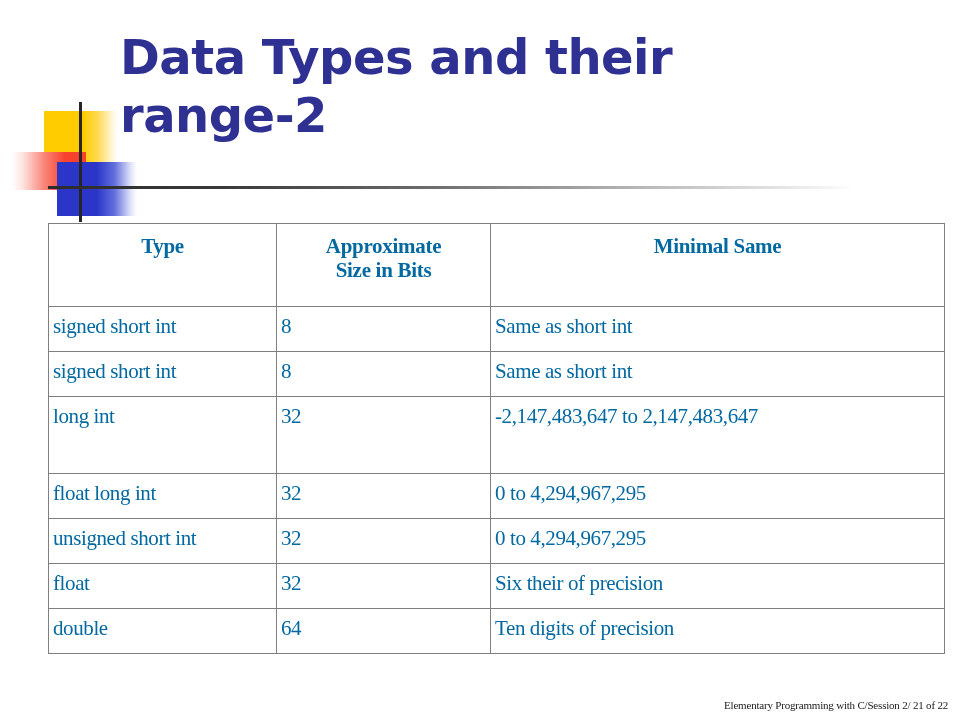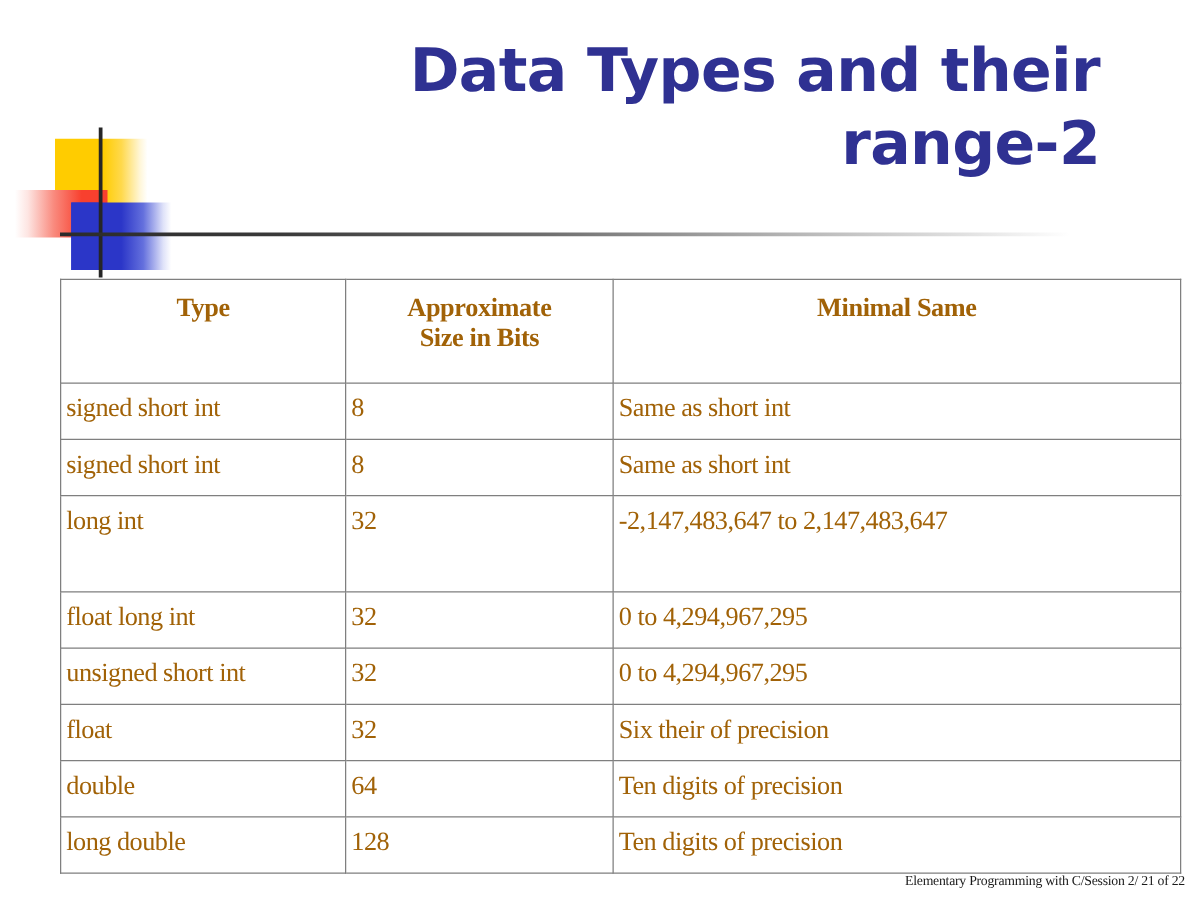--- a/index.html
+++ b/index.html
@@ -14,21 +14,21 @@
     overflow: hidden;
     font-family: "Liberation Serif", "DejaVu Serif", serif;
   }
 
   
   .slide-title {
     position: absolute;
     left: 120px;
     top: 28px;
     width: 760px;
-    text-align: right;
+    text-align: left;
     font-family: "DejaVu Sans", "Liberation Sans", sans-serif;
     font-weight: bold;
     font-size: 48px;
     line-height: 58px;
     letter-spacing: -0.5px;
     color: #2f3192;
     white-space: pre-line;
   }
 
   
@@ -105,21 +105,21 @@
   table.dt col.c-size  { width: 214px; }
   table.dt col.c-range { width: 454px; }
 
   table.dt th,
   table.dt td {
     border: 1px solid #7f7f7f;
     padding: 0;
     vertical-align: top;
     font-size: 21px;
     line-height: 24px;
-    color: #a16207;
+    color: #0369a1;
   }
   table.dt thead th {
     height: 72px;
     font-weight: bold;
     text-align: center;
     vertical-align: top;
     padding-top: 10px;
     letter-spacing: -0.3px;
   }
   table.dt thead th.h-type { text-align: center; }
@@ -209,22 +209,17 @@
       <tr class="r-std">
         <td>float</td>
         <td>32</td>
         <td>Six their of precision</td>
       </tr>
       <tr class="r-std">
         <td>double</td>
         <td>64</td>
         <td>Ten digits of precision</td>
       </tr>
-      <tr class="r-std">
-        <td>long double</td>
-        <td>128</td>
-        <td>Ten digits of precision</td>
-      </tr>
     </tbody>
   </table>
 </div>
 
 <div class="footer">Elementary Programming with C/Session 2/ 21 of 22</div>
 
 </body></html>

